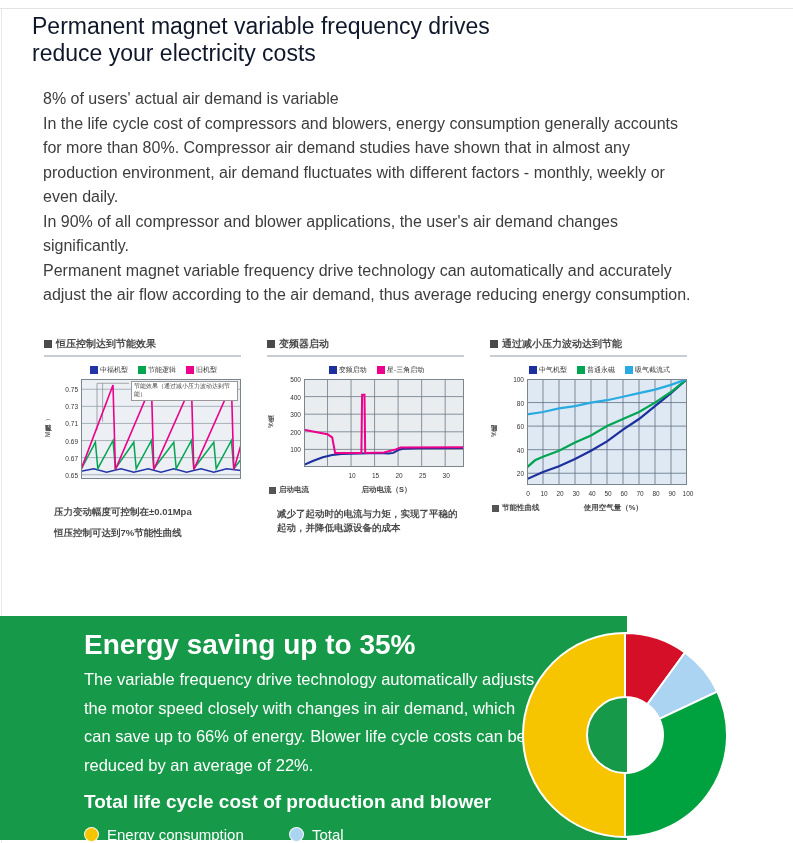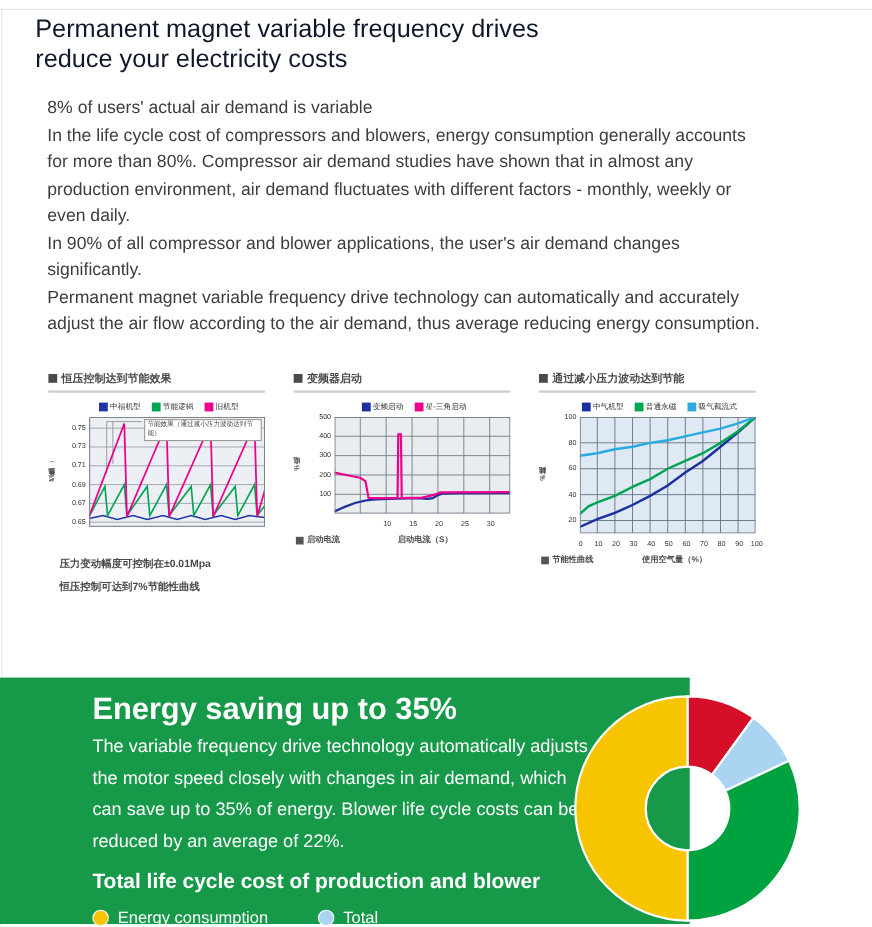--- a/index.html
+++ b/index.html
@@ -172,20 +172,23 @@
           <div style="left: 70.5882px;">15</div>
           <div style="left: 94.1176px;">20</div>
           <div style="left: 117.647px;">25</div>
           <div style="left: 141.176px;">30</div>
         </div>
       <div class="mc-foot">
         <span class="mc-footsq" style="visibility: visible;"></span>
         <span class="mc-footlabel">启动电流</span>
         <span class="mc-xlabel">启动电流（S）</span>
       </div>
+      <div class="mc-captions">
+          <p>减少了起动时的电流与力矩，实现了平稳的起动，并降低电源设备的成本</p>
+        </div>
     </div>
 
     <div class="mini-chart">
       <div class="mc-title">
         <span class="sq"></span>
         <span>通过减小压力波动达到节能</span>
       </div>
       <div class="mc-legend">
           <span class="mc-li">
             <span class="mc-sw" style="background: rgb(27, 47, 158);"></span>
@@ -252,21 +255,21 @@
         <span class="mc-footlabel">节能性曲线</span>
         <span class="mc-xlabel">使用空气量（%）</span>
       </div>
       <div class="mc-captions"></div>
     </div>
   </div>
 
   <div class="banner" style="background: rgb(23, 153, 74);">
     <div class="banner-inner">
       <h2 class="banner-title">Energy saving up to 35%</h2>
-      <p class="banner-par">The variable frequency drive technology automatically adjusts the motor speed closely with changes in air demand, which can save up to 35% of energy. Blower life cycle costs can be reduced by an average of 22%.</p>
+      <p class="banner-par">The variable frequency drive technology automatically adjusts the motor speed closely with changes in air demand, which can save up to 66% of energy. Blower life cycle costs can be reduced by an average of 22%.</p>
       <div class="banner-sub">Total life cycle cost of production and blower</div>
       <div class="banner-legend">
           <div class="bl-item">
             <span class="bl-dot" style="background: rgb(246, 197, 0);"></span>
             <span>Energy consumption</span>
           </div>
           <div class="bl-item">
             <span class="bl-dot" style="background: rgb(171, 211, 242);"></span>
             <span>Total</span>
           </div>

